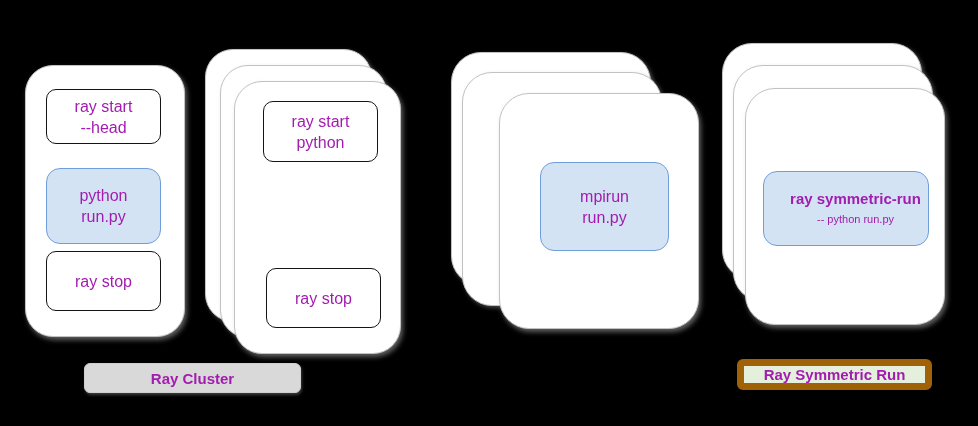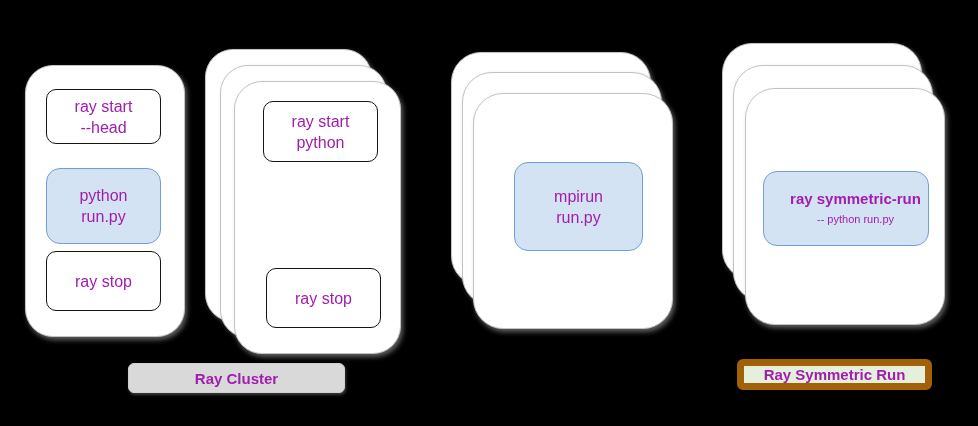--- a/index.html
+++ b/index.html
@@ -85,27 +85,27 @@
   <div class="card" style="left:234px; top:81px; width:167px; height:273px;">
     <div class="cmd" style="left:28px; top:19px; width:115px; height:61px;">
       <span>ray start</span>
       <span>python</span>
     </div>
     <div class="cmd" style="left:31px; top:186px; width:115px; height:60px;">
       <span>ray stop</span>
     </div>
   </div>
 
-  <div class="pill gray" style="left:84px; top:363px; width:217px; height:30px;margin-left:44px;">
+  <div class="pill gray" style="left:84px; top:363px; width:217px; height:30px;">
     <span>Ray Cluster</span>
   </div>
 
   <div class="card back" style="left:451px; top:52px; width:200px; height:234px; border-radius:30px;"></div>
   <div class="card back" style="left:462px; top:72px; width:200px; height:234px; border-radius:30px;"></div>
-  <div class="card" style="left:473px; top:93px; width:200px; height:236px; border-radius:30px;">
+  <div class="card" style="left:499px; top:93px; width:200px; height:236px; border-radius:30px;">
     <div class="cmd highlight" style="left:40px; top:68px; width:129px; height:89px;">
       <span>mpirun</span>
       <span>run.py</span>
     </div>
   </div>
 
 
   <div class="card back" style="left:722px; top:43px; width:200px; height:237px; border-radius:30px;"></div>
   <div class="card back" style="left:733px; top:65px; width:200px; height:237px; border-radius:30px;"></div>
   <div class="card" style="left:745px; top:88px; width:200px; height:237px; border-radius:30px;">

